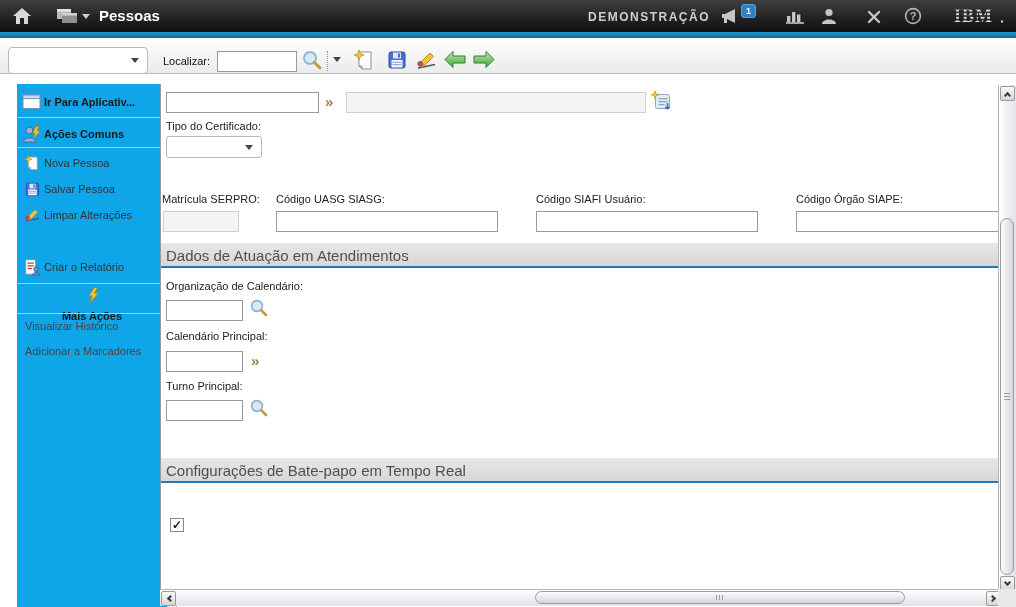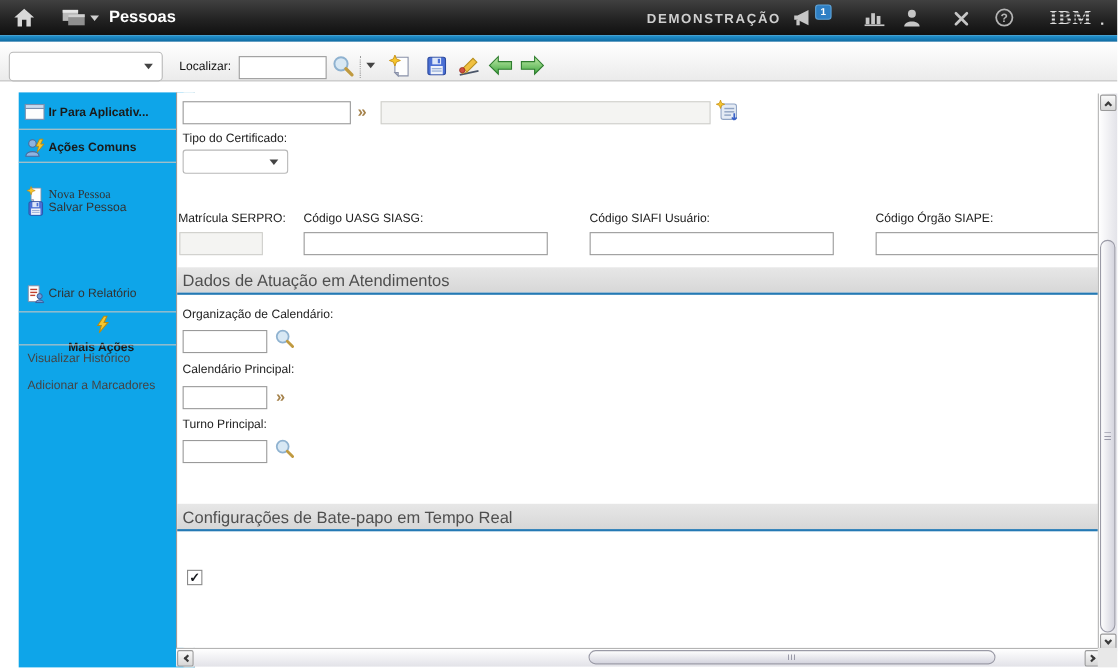--- a/index.html
+++ b/index.html
@@ -274,21 +274,21 @@
         <svg width="20" height="18" viewBox="0 0 20 18">
           <circle cx="7.5" cy="5.5" r="3.4" fill="#8fb4e0" stroke="#4a6a9a"></circle>
           <path d="M1.5 17 C1.5 11.5 13.5 11.5 13.5 17 Z" fill="#8fb4e0" stroke="#4a6a9a"></path>
           <polygon points="14,1.5 10.8,8 13,8 11.8,13.5 18,6 15,6 17,1.5" fill="#f6c62e" stroke="#b88a10" stroke-width="0.8"></polygon>
         </svg>
       </span>
       <span class="side-lbl bold">Ações Comuns</span>
     </div>
     <div class="side-div" style="top:63px;"></div>
 
-    <div class="side-row" style="top:80px;font-family:Liberation Serif, serif;">
+    <div class="side-row" style="top:66px;">
       <span class="side-ico">
         <svg width="18" height="18" viewBox="0 0 24 24">
           <path d="M7 4 H19 V21 H10 L7 18 Z" fill="#fefefe" stroke="#8890a8"></path>
           <path d="M10 21 L7 18 H10 Z" fill="#d8dce8" stroke="#8890a8"></path>
           <path d="M7 2 L8.4 5.6 L12 7 L8.4 8.4 L7 12 L5.6 8.4 L2 7 L5.6 5.6 Z" fill="#f6c62e" stroke="#c89010" stroke-width="0.8"></path>
         </svg>
       </span>
       <span class="side-lbl">Nova Pessoa</span>
     </div>
     <div class="side-row" style="top:92px;">
@@ -296,20 +296,31 @@
         <svg width="17" height="17" viewBox="0 0 22 22">
           <rect x="3" y="3" width="16" height="16" rx="2" fill="#4a6fd4" stroke="#2c4a9e"></rect>
           <rect x="7" y="3.5" width="8" height="6" fill="#dce6f8"></rect>
             <rect x="12" y="4.5" width="2" height="4" fill="#4a6fd4"></rect>
           <rect x="5.5" y="11" width="11" height="7.5" fill="#eef2fa"></rect>
           <rect x="6.5" y="12.8" width="9" height="1.2" fill="#9ab0d8"></rect>
             <rect x="6.5" y="15" width="9" height="1.2" fill="#9ab0d8"></rect>
         </svg>
       </span>
       <span class="side-lbl">Salvar Pessoa</span>
+    </div>
+    <div class="side-row" style="top:118px;">
+      <span class="side-ico">
+        <svg width="18" height="18" viewBox="0 0 24 24">
+          <path d="M4 20 L21 16.5" stroke="#4a5568" stroke-width="1.6" fill="none"></path>
+          <path d="M7 14 L16 5 L19.5 8.5 L10.5 17.5 Z" fill="#f0c040" stroke="#b89020"></path>
+          <path d="M7 14 L10.5 17.5 L6 19 Z" fill="#e8c8a8" stroke="#b89020" stroke-width="0.7"></path>
+          <circle cx="6.2" cy="15.8" r="2.4" fill="#d05040" stroke="#9a2820" stroke-width="0.7"></circle>
+        </svg>
+      </span>
+      <span class="side-lbl">Limpar Alterações</span>
     </div>
     <div class="side-row" style="top:170px;">
       <span class="side-ico">
         <svg width="18" height="18" viewBox="0 0 20 20">
           <path d="M3 2 H14 V18 H3 Z" fill="#fff" stroke="#8890a8"></path>
           <rect x="5" y="5" width="7" height="1.4" fill="#c04030"></rect>
             <rect x="5" y="8" width="7" height="1.4" fill="#c04030"></rect>
           <rect x="5" y="11" width="5" height="1.4" fill="#c04030"></rect>
           <circle cx="14.5" cy="12.5" r="2.6" fill="#6a9ad8" stroke="#3a5a9a"></circle>
           <path d="M10.5 19 C10.5 15.5 18.5 15.5 18.5 19 Z" fill="#6a9ad8" stroke="#3a5a9a"></path>

